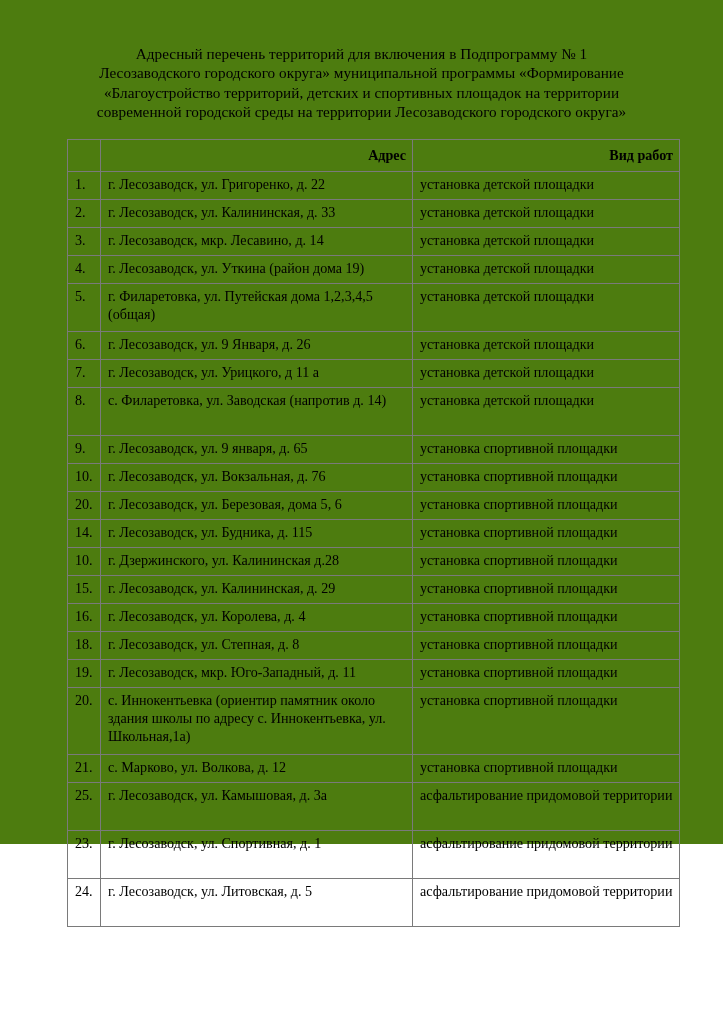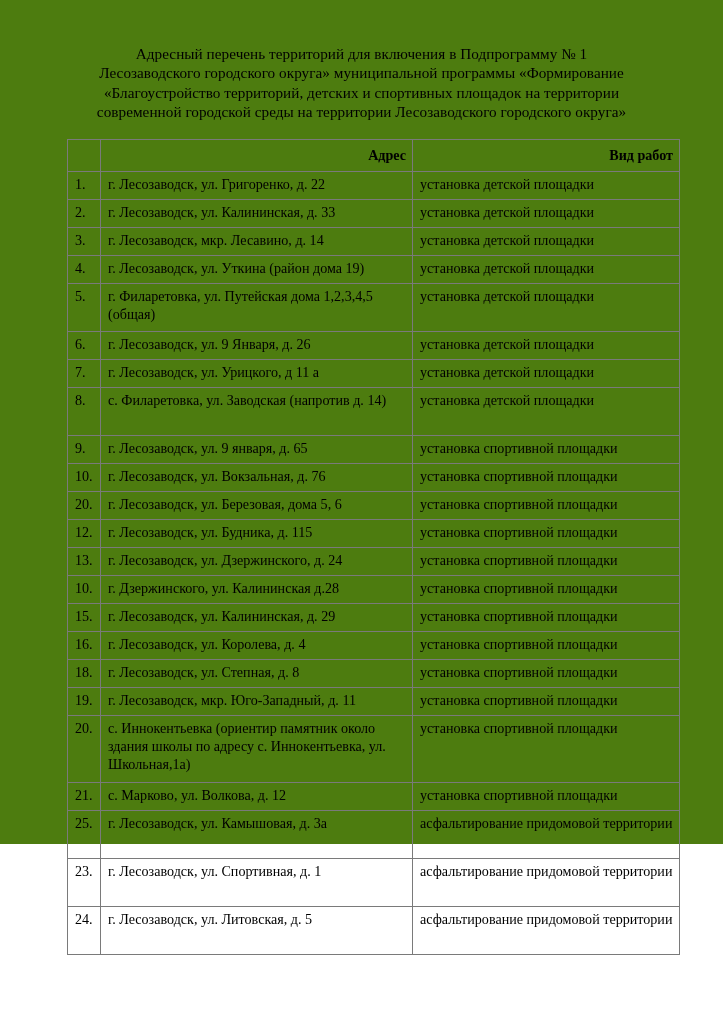--- a/index.html
+++ b/index.html
@@ -162,27 +162,22 @@
             <td class="num">10.</td>
             <td class="addr">г. Лесозаводск, ул. Вокзальная, д. 76</td>
             <td class="work">установка спортивной площадки</td>
           </tr>
           <tr class="r1">
             <td class="num">20.</td>
             <td class="addr">г. Лесозаводск, ул. Березовая, дома 5, 6</td>
             <td class="work">установка спортивной площадки</td>
           </tr>
           <tr class="r1">
-            <td class="num">12.</td>
+            <td class="num">14.</td>
             <td class="addr">г. Лесозаводск, ул. Будника, д. 115</td>
-            <td class="work">установка спортивной площадки</td>
-          </tr>
-          <tr class="r1">
-            <td class="num">13.</td>
-            <td class="addr">г. Лесозаводск, ул. Дзержинского, д. 24</td>
             <td class="work">установка спортивной площадки</td>
           </tr>
           <tr class="r1">
             <td class="num">10.</td>
             <td class="addr">г. Дзержинского, ул. Калининская д.28</td>
             <td class="work">установка спортивной площадки</td>
           </tr>
           <tr class="r1">
             <td class="num">15.</td>
             <td class="addr">г. Лесозаводск, ул. Калининская, д. 29</td>

